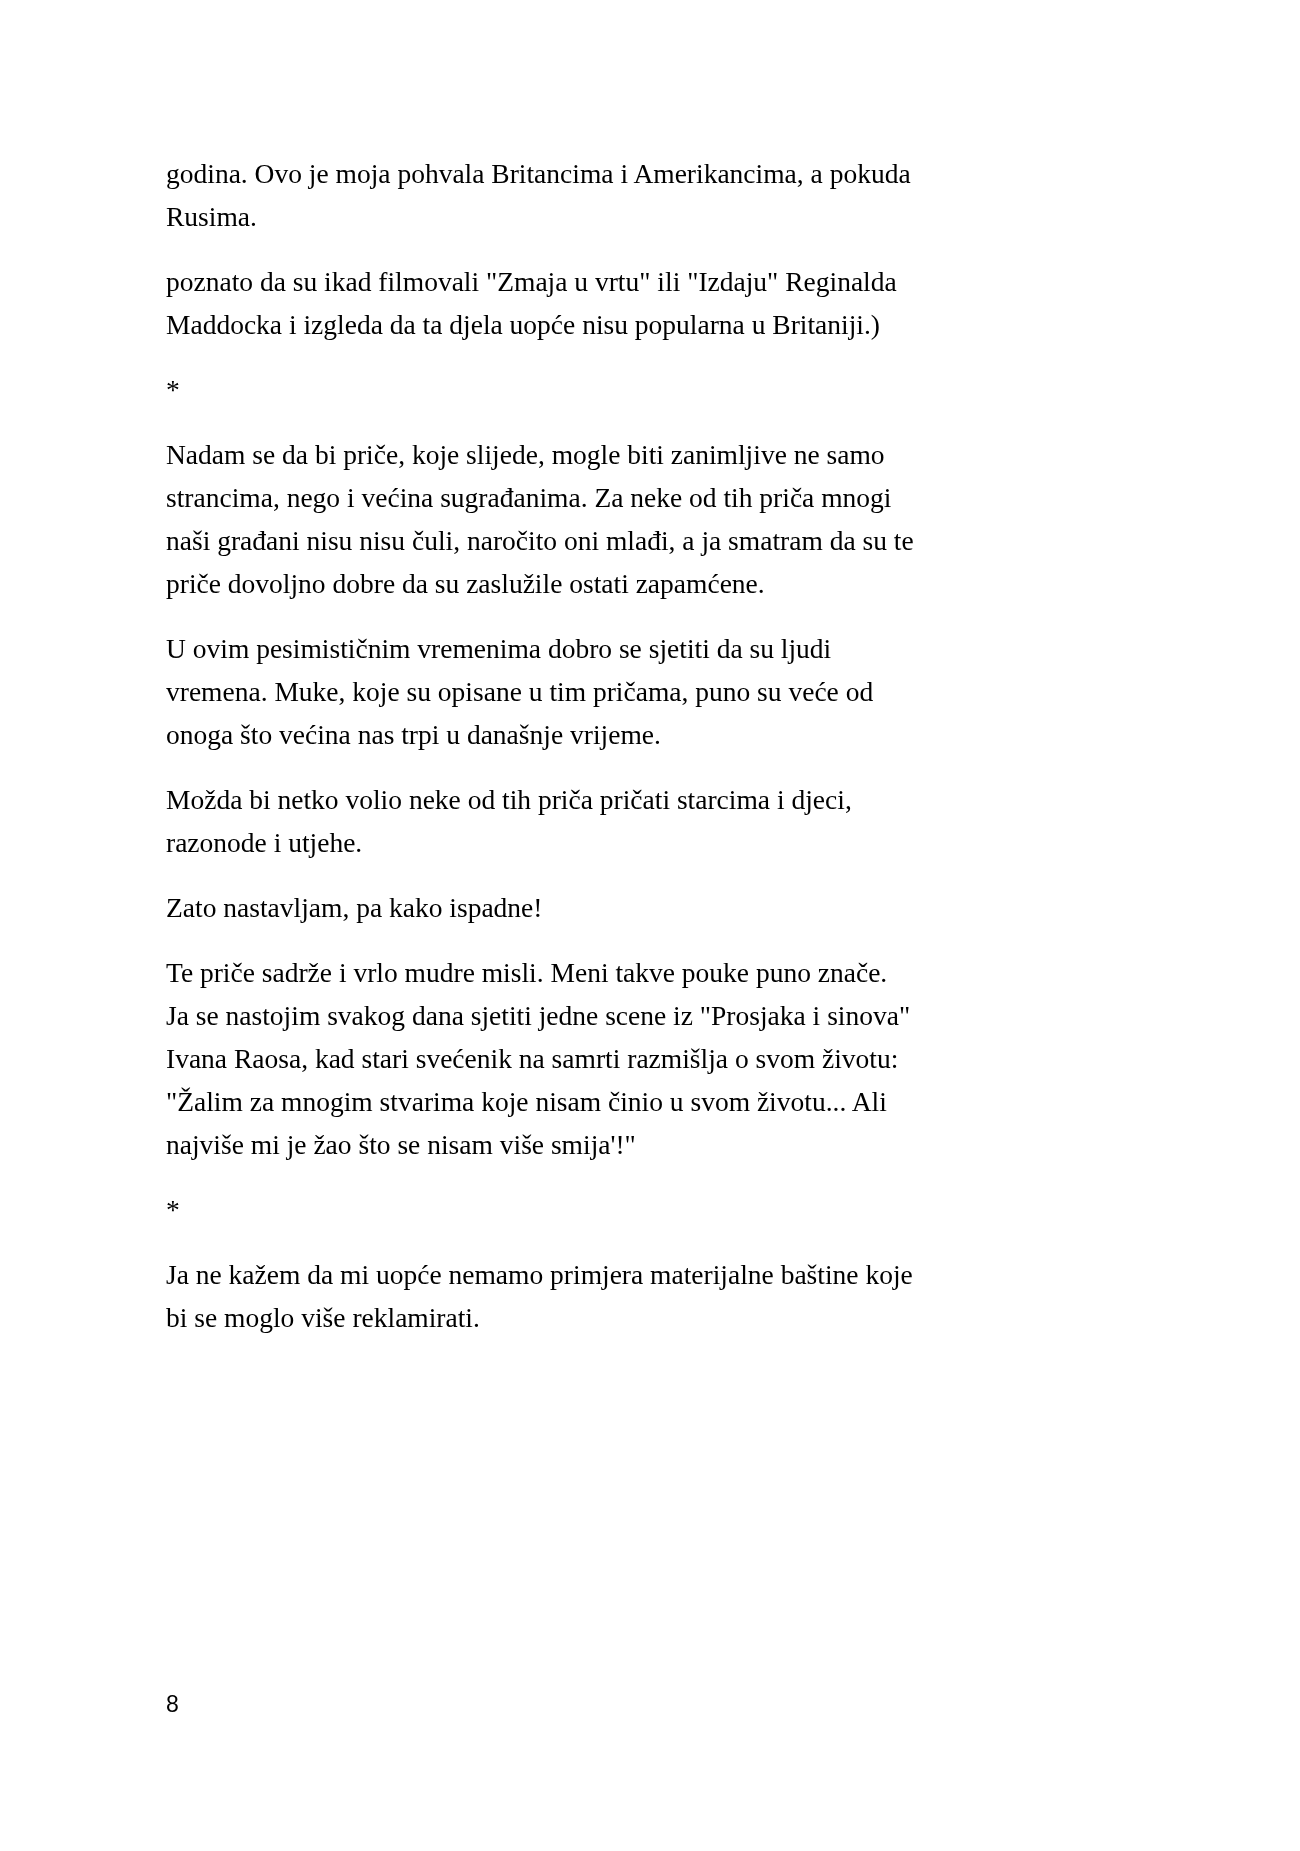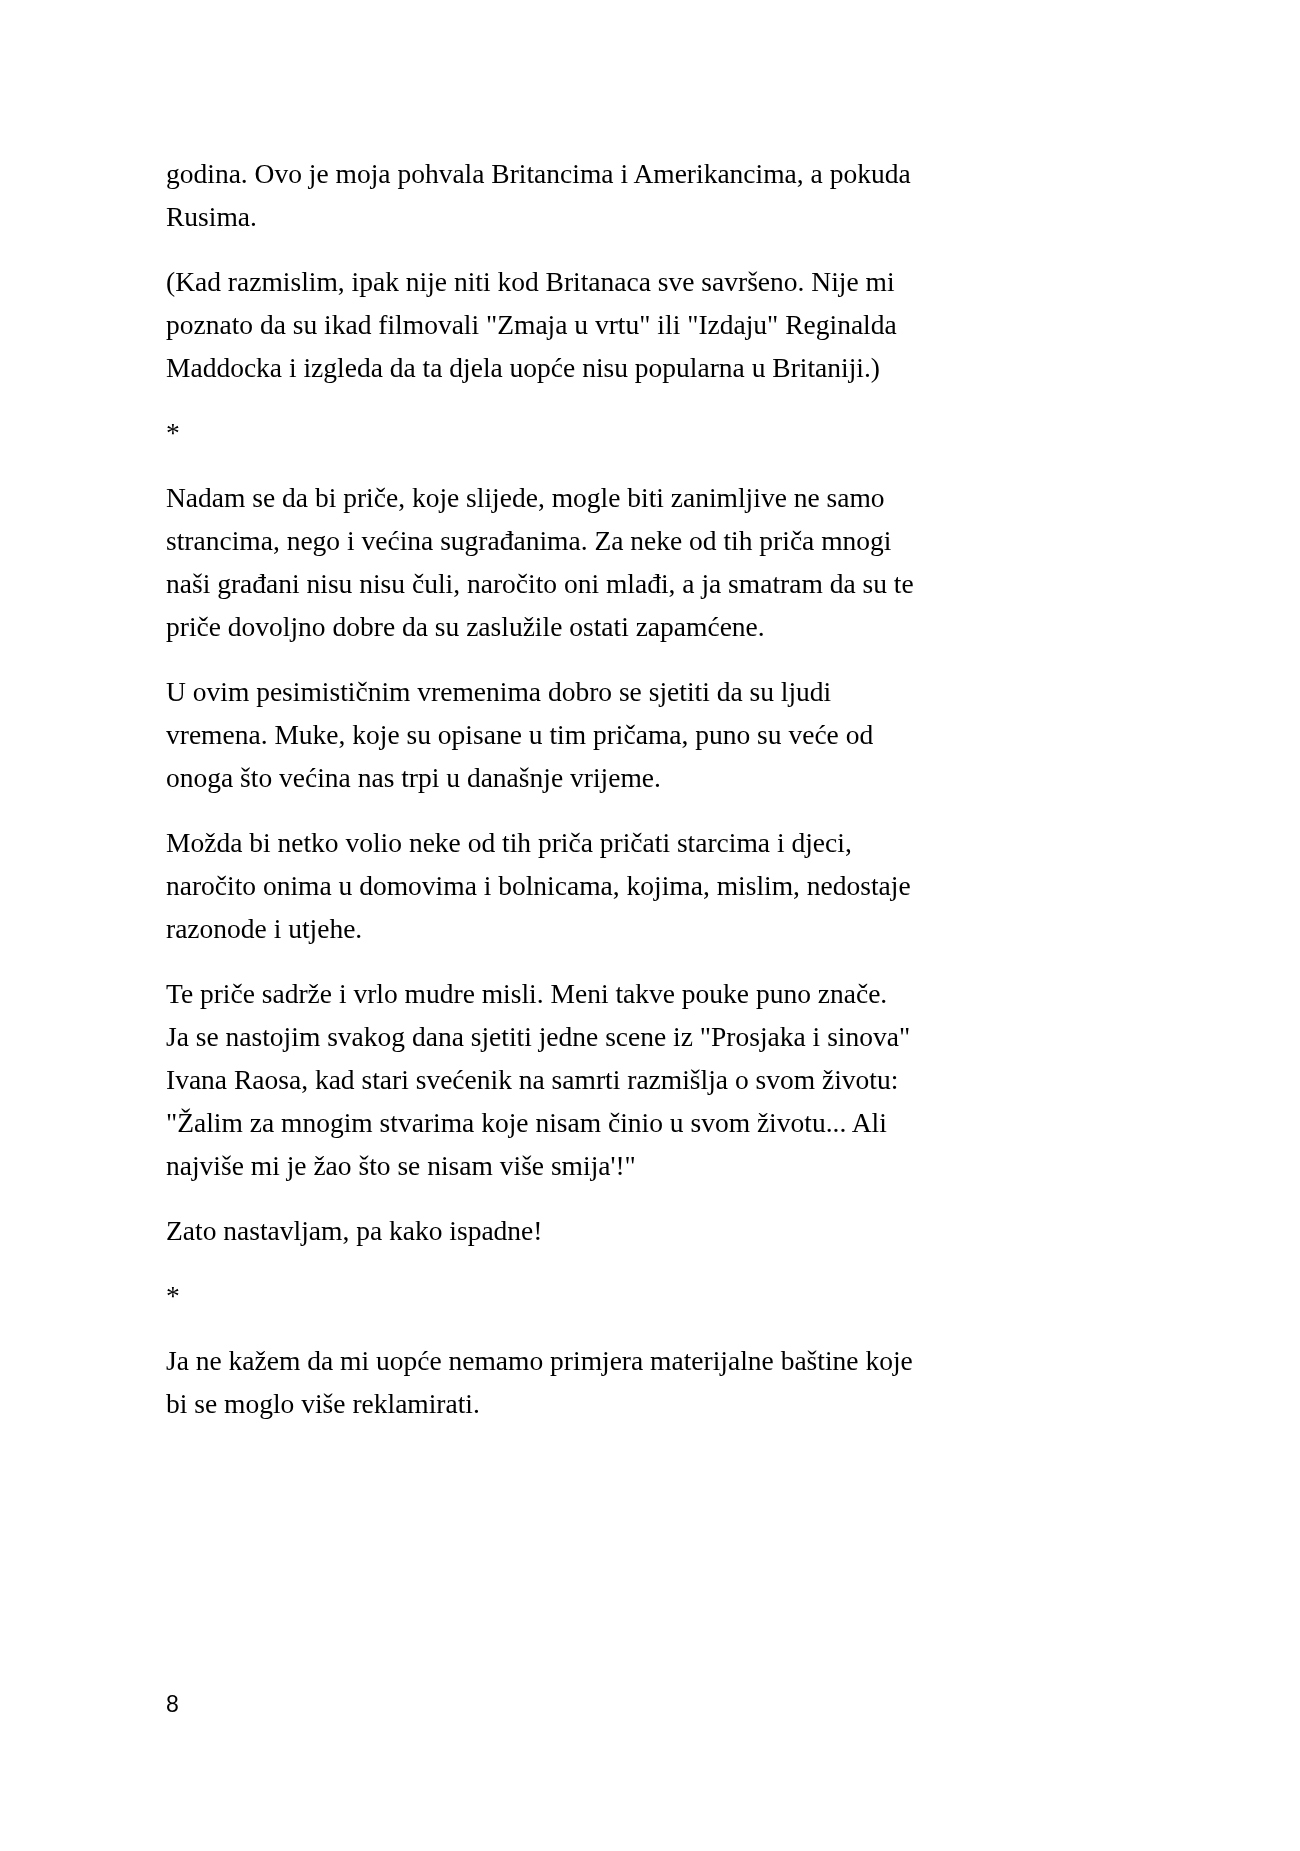--- a/index.html
+++ b/index.html
@@ -45,52 +45,50 @@
 <body>
 
 <div class="page">
 
   <div class="text-column" id="text-column">
       <div class="para-block">
         <div class="line">godina. Ovo je moja pohvala Britancima i Amerikancima, a pokuda</div>
         <div class="line">Rusima.</div>
       </div>
       <div class="para-block">
-        <div class="line">(Kad razmislim, ipak nije niti kod Britanaca sve savršeno. Nije mi</div>
         <div class="line">poznato da su ikad filmovali "Zmaja u vrtu" ili "Izdaju" Reginalda</div>
         <div class="line">Maddocka i izgleda da ta djela uopće nisu popularna u Britaniji.)</div>
       </div>
       <div class="para-block sep">
         <div class="line">*</div>
       </div>
       <div class="para-block">
         <div class="line">Nadam se da bi priče, koje slijede, mogle biti zanimljive ne samo</div>
         <div class="line">strancima, nego i većina sugrađanima. Za neke od tih priča mnogi</div>
         <div class="line">naši građani nisu nisu čuli, naročito oni mlađi, a ja smatram da su te</div>
         <div class="line">priče dovoljno dobre da su zaslužile ostati zapamćene.</div>
       </div>
       <div class="para-block">
         <div class="line">U ovim pesimističnim vremenima dobro se sjetiti da su ljudi</div>
         <div class="line">vremena. Muke, koje su opisane u tim pričama, puno su veće od</div>
         <div class="line">onoga što većina nas trpi u današnje vrijeme.</div>
       </div>
       <div class="para-block">
         <div class="line">Možda bi netko volio neke od tih priča pričati starcima i djeci,</div>
-        <div class="line">naročito onima u domovima i bolnicama, kojima, mislim, nedostaje</div>
         <div class="line">razonode i utjehe.</div>
+      </div>
+      <div class="para-block">
+        <div class="line">Zato nastavljam, pa kako ispadne!</div>
       </div>
       <div class="para-block">
         <div class="line">Te priče sadrže i vrlo mudre misli. Meni takve pouke puno znače.</div>
         <div class="line">Ja se nastojim svakog dana sjetiti jedne scene iz "Prosjaka i sinova"</div>
         <div class="line">Ivana Raosa, kad stari svećenik na samrti razmišlja o svom životu:</div>
         <div class="line">"Žalim za mnogim stvarima koje nisam činio u svom životu... Ali</div>
         <div class="line">najviše mi je žao što se nisam više smija'!"</div>
-      </div>
-      <div class="para-block">
-        <div class="line">Zato nastavljam, pa kako ispadne!</div>
       </div>
       <div class="para-block sep">
         <div class="line">*</div>
       </div>
       <div class="para-block">
         <div class="line">Ja ne kažem da mi uopće nemamo primjera materijalne baštine koje</div>
         <div class="line">bi se moglo više reklamirati.</div>
       </div>
     </div>
 

